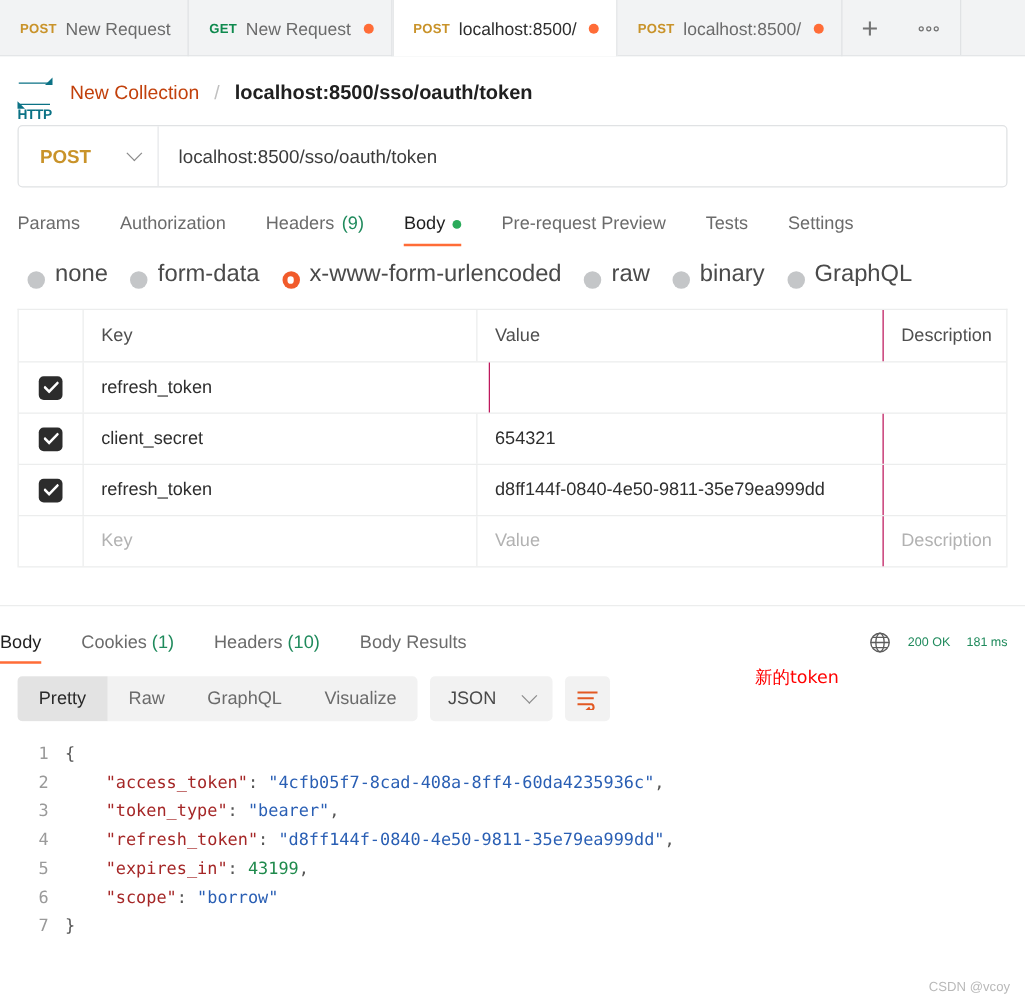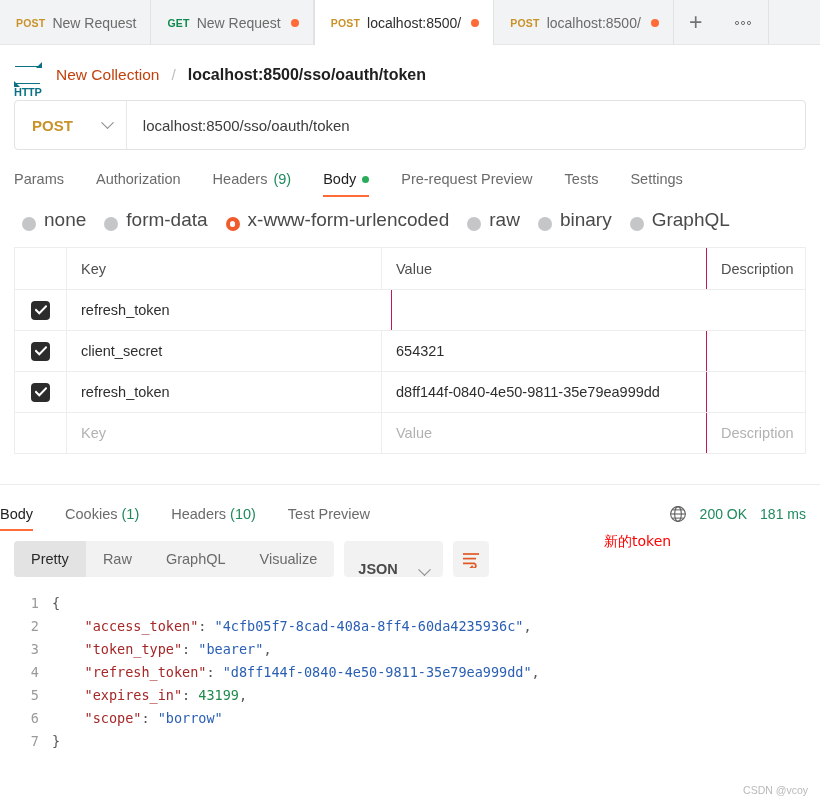--- a/index.html
+++ b/index.html
@@ -260,21 +260,21 @@
     position: absolute; left: 0; right: 16px; bottom: 0;
     height: 2.5px; background: #ff6c37;
   }
   .resp-tab .count { color: #1f8a5c; }
   .resp-meta {
     margin-left: auto;
     display: flex; align-items: center; gap: 13px;
     padding-bottom: 8px;
   }
   .globe { width: 18px; height: 18px; display: block; }
-  .meta-green { font-size: 14px; color: #1f8a5c; }
+  .meta-green { font-size: 10px; color: #1f8a5c; }
 
   
   .resp-toolbar {
     display: flex; align-items: center;
     gap: 10px;
     padding: 10px 0 9px 14px;
     position: relative;
   }
   .seg {
     display: flex; align-items: center;
@@ -289,27 +289,26 @@
     display: flex; align-items: center;
     font-size: 14.5px;
     color: #6b6b6b;
     cursor: pointer;
   }
   .seg-item.active {
     background: #e3e3e3;
     color: #2a2a2a;
   }
   .fmt {
-    display: flex; align-items: flex-end; gap: 22px;
+    display: flex; align-items: center; gap: 22px;
     background: #f2f2f2;
     border-radius: 4px;
     height: 36px;
     padding: 0 14px;
     cursor: pointer;
-    font-weight: bold;
   }
   .fmt .fval { font-size: 14.5px; color: #4a4a4a; }
   .iconbtn {
     width: 36px; height: 36px;
     background: #f2f2f2;
     border-radius: 4px;
     display: flex; align-items: center; justify-content: center;
     cursor: pointer;
   }
   .annotation {
@@ -529,21 +528,21 @@
       </div>
       <div class="resp-tab">
         <span>Cookies</span>
         <span class="count">(1)</span>
       </div>
       <div class="resp-tab">
         <span>Headers</span>
         <span class="count">(10)</span>
       </div>
       <div class="resp-tab">
-        <span>Test Preview</span>
+        <span>Body Results</span>
       </div>
     </div>
     <div class="resp-meta">
       <svg class="globe" viewBox="0 0 20 20">
         <circle cx="10" cy="10" r="8.2" fill="none" stroke="#5c5c5c" stroke-width="1.2"></circle>
         <ellipse cx="10" cy="10" rx="3.7" ry="8.2" fill="none" stroke="#5c5c5c" stroke-width="1.2"></ellipse>
         <line x1="1.8" y1="10" x2="18.2" y2="10" stroke="#5c5c5c" stroke-width="1.2"></line>
         <line x1="3.2" y1="5.4" x2="16.8" y2="5.4" stroke="#5c5c5c" stroke-width="1.1"></line>
         <line x1="3.2" y1="14.6" x2="16.8" y2="14.6" stroke="#5c5c5c" stroke-width="1.1"></line>
       </svg>

